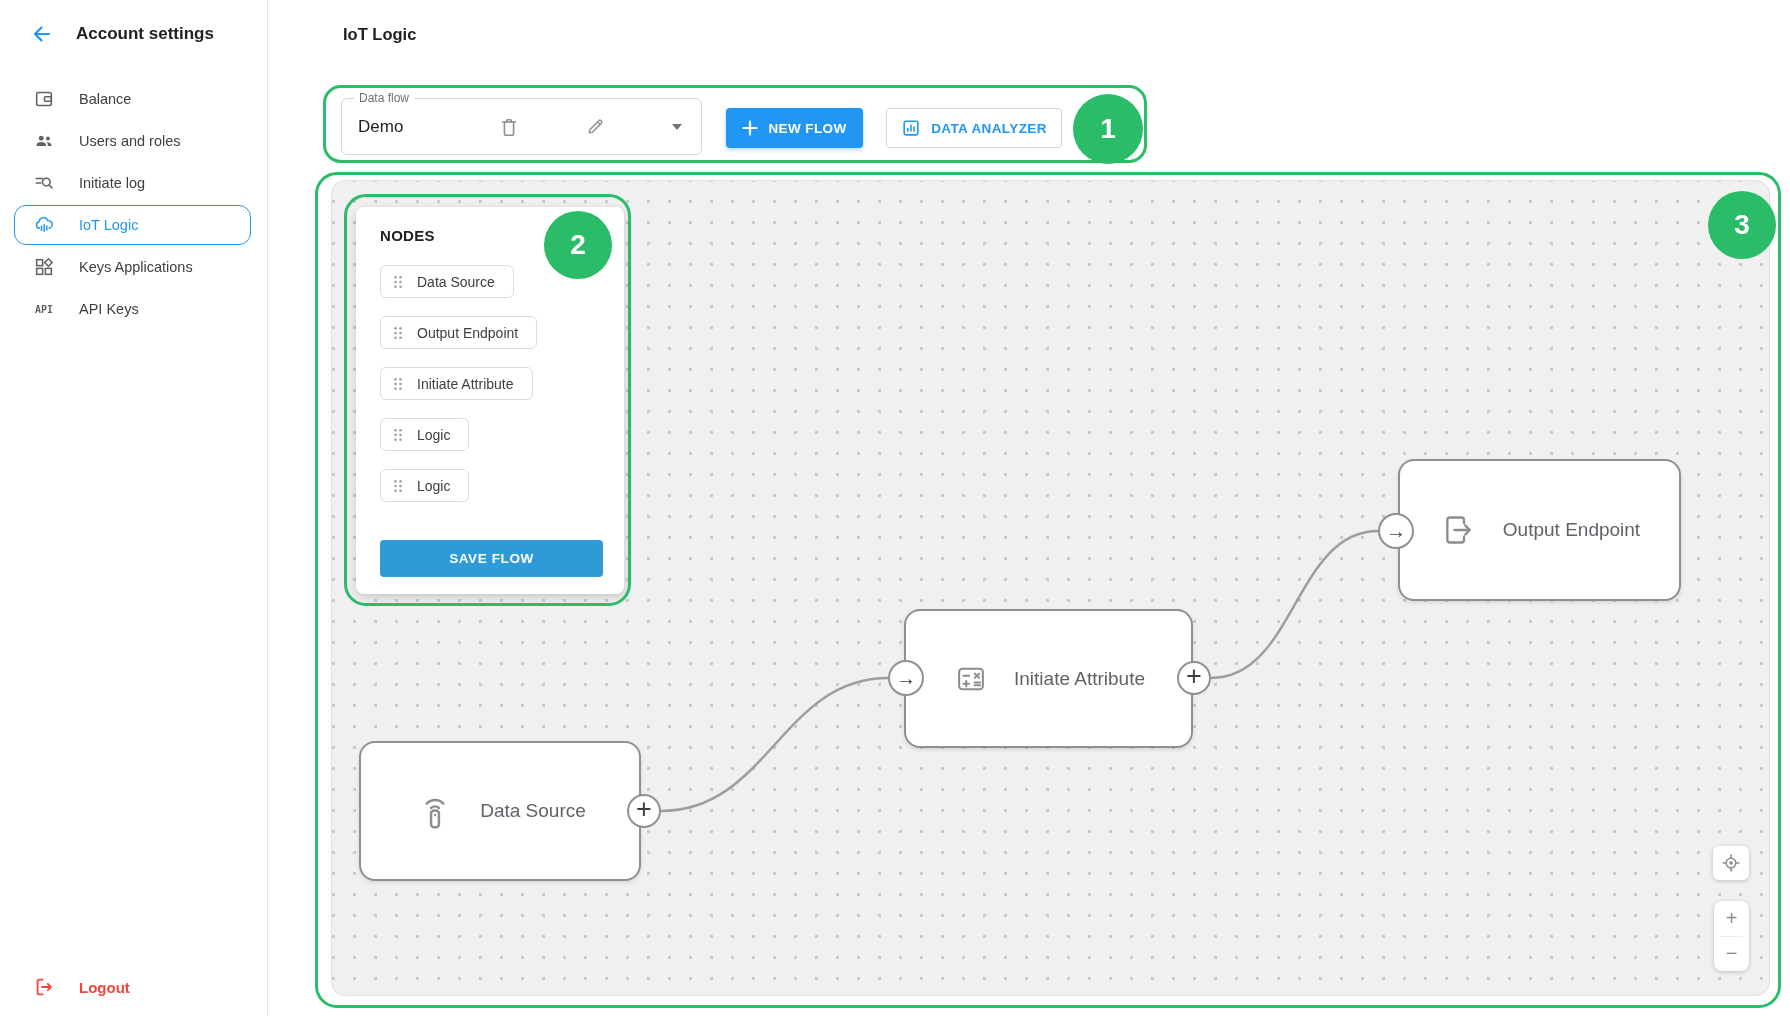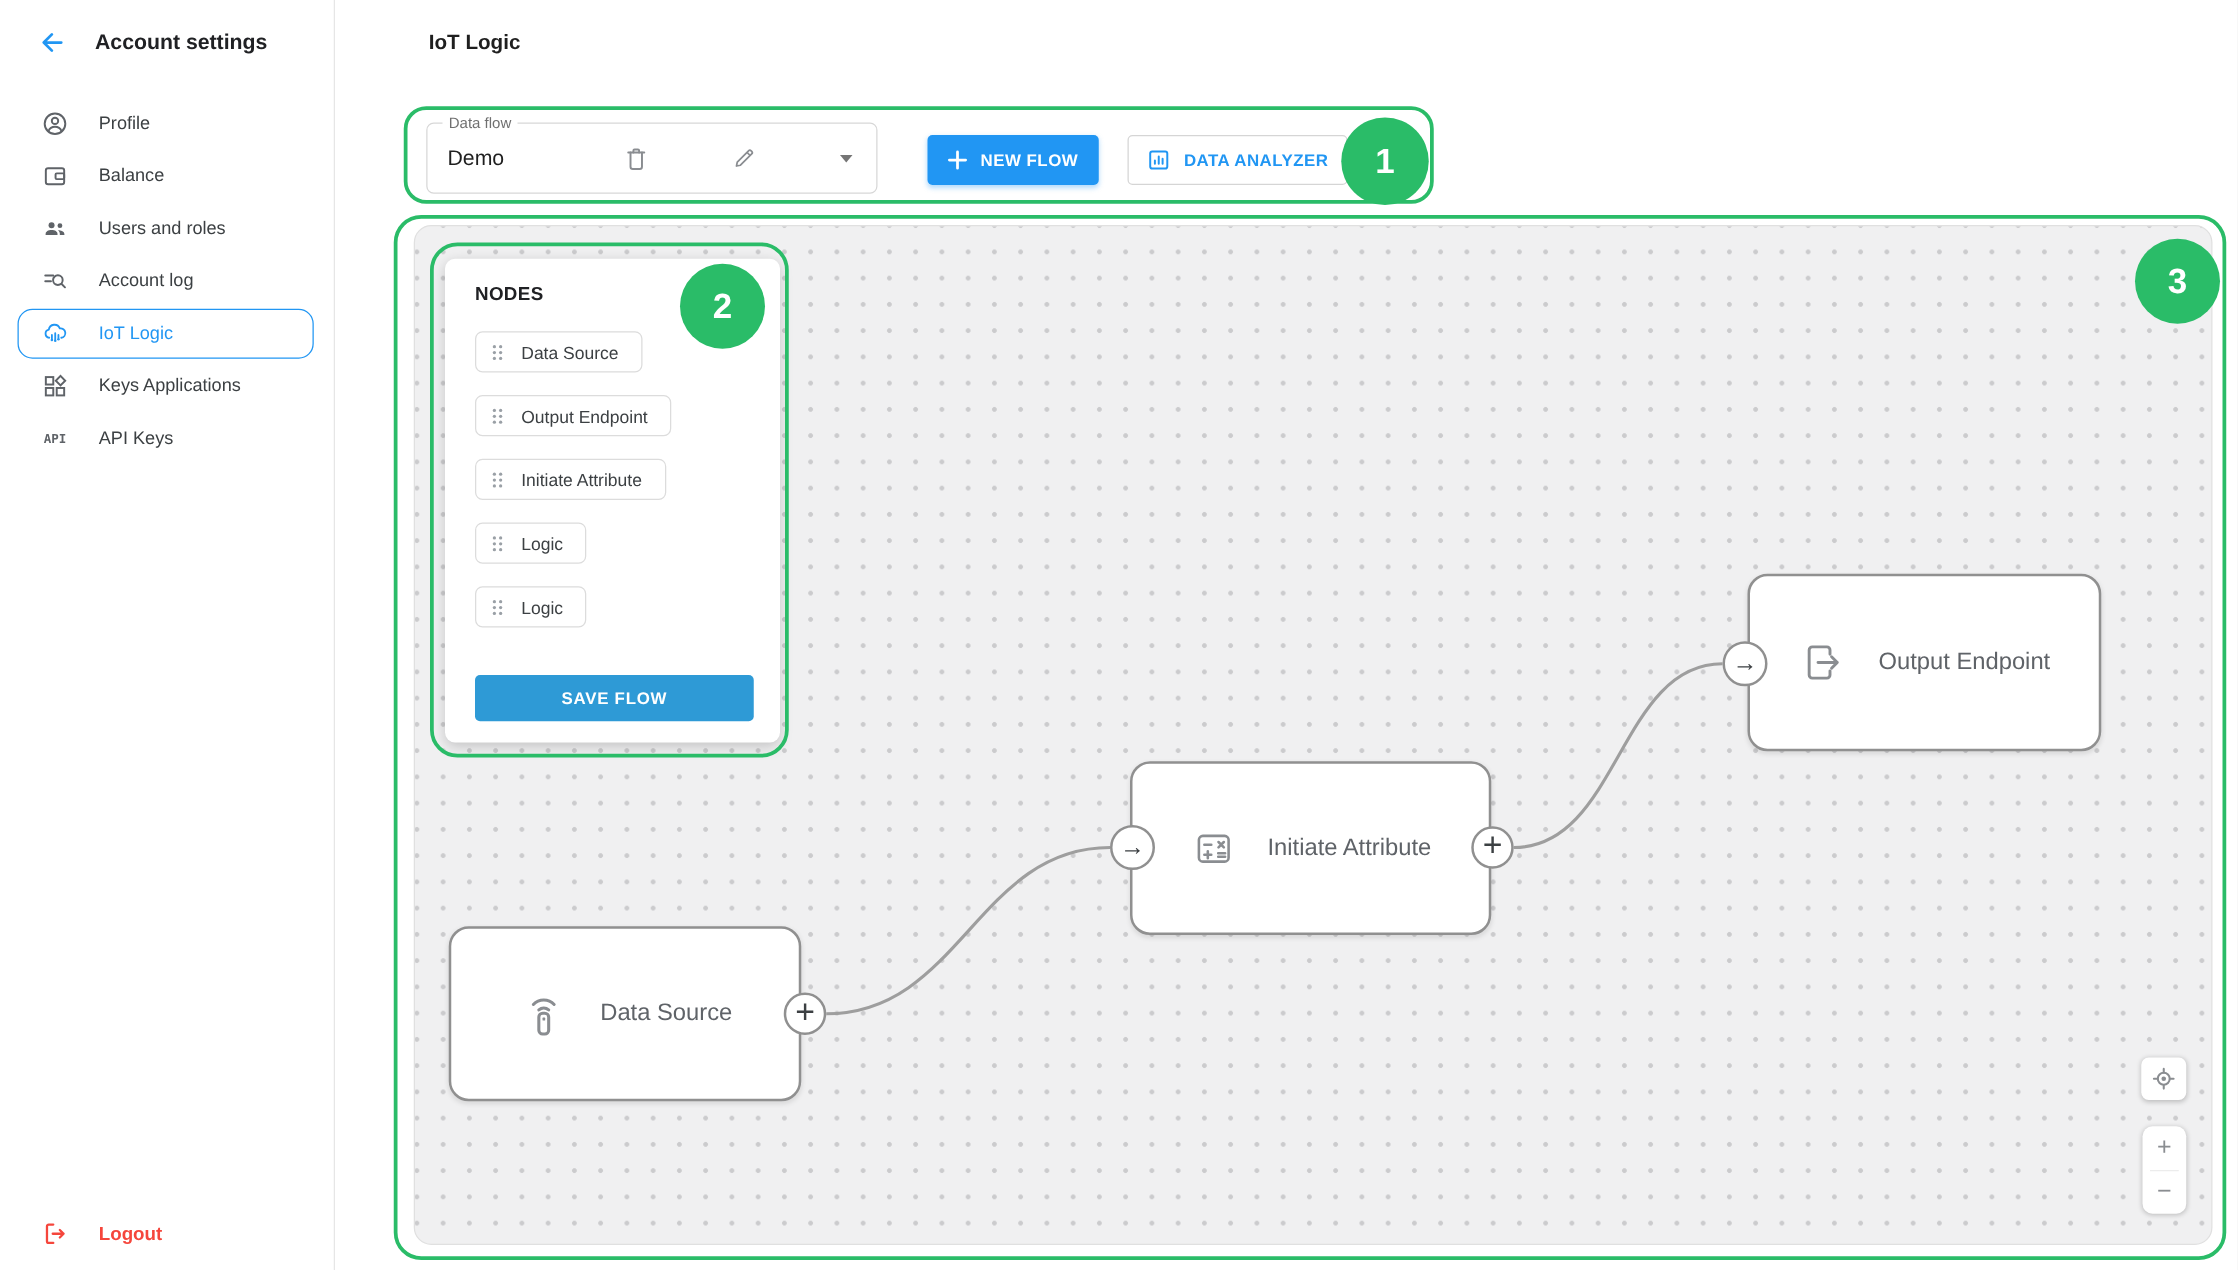--- a/index.html
+++ b/index.html
@@ -39,21 +39,21 @@
   
   .dataflow { position:absolute; left:341px; top:98px; width:361px; height:57px; border:1px solid #d7d7d7; border-radius:6px; background:#fff; display:flex; align-items:center; cursor:pointer;gap:40px; }
   .df-legend { position:absolute; top:-8px; left:12px; background:#fff; padding:0 5px; font-size:12px; color:#707070; }
   .df-value { margin-left:16px; font-size:17px; color:#1f1f1f; flex:1; }
   .df-ico { width:24px; height:24px; color:#8a8d91; display:flex; align-items:center; justify-content:center; cursor:pointer; flex:none; }
   .df-trash { margin-right:22px; }
   .df-pencil { margin-right:24px; }
   .df-caret { margin-right:18px; width:12px; }
   .caret-shape { width:0; height:0; border-left:5.5px solid transparent; border-right:5.5px solid transparent; border-top:6px solid #757575; }
 
-  .btn { position:absolute; top:108px; height:40px; border-radius:4px; display:flex; align-items:center; justify-content:center; font-size:13.5px; font-weight:700; letter-spacing:.4px; cursor:pointer;margin-left:16px; }
+  .btn { position:absolute; top:108px; height:40px; border-radius:4px; display:flex; align-items:center; justify-content:center; font-size:13.5px; font-weight:700; letter-spacing:.4px; cursor:pointer; }
   .btn-new { left:726px; width:137px; background:#2196f3; color:#fff; box-shadow:0 2px 4px rgba(33,150,243,.35); gap:10px; }
   .btn-analyzer { left:886px; width:176px; background:#fff; border:1px solid #d5d5d5; color:#2196f3; gap:10px; }
   .btn .bico { display:flex; align-items:center; }
 
   
   .canvas { position:absolute; left:331px; top:180px; width:1439px; height:816px; border:1px solid #e0e0e0; border-radius:14px;
     background-color:#f0f0f1;
     background-image:radial-gradient(circle, #cbcbcd 1.7px, transparent 1.9px);
     background-size:21px 21px; background-position:12px 10px; overflow:hidden; }
   .edges { position:absolute; left:0; top:0; pointer-events:none; }
@@ -107,30 +107,20 @@
           <path d="M19 12 H5 M11.5 5.5 L5 12 l6.5 6.5"></path>
         </svg>
     </div>
     <div class="sb-title">Account settings</div>
   </div>
 
   <div class="sb-nav">
     <div class="s-item">
       <span class="ico">
         <svg width="22" height="22" viewBox="0 0 24 24" fill="none" stroke="currentColor" stroke-width="1.7">
-            <circle cx="12" cy="12" r="9"></circle>
-            <circle cx="12" cy="9.5" r="2.8"></circle>
-            <path d="M6.3 18.4 c1-2.5 3.1-3.7 5.7-3.7 s4.7 1.2 5.7 3.7" stroke-linecap="round"></path>
-          </svg>
-      </span>
-      <span class="lbl">Profile</span>
-    </div>
-    <div class="s-item">
-      <span class="ico">
-        <svg width="22" height="22" viewBox="0 0 24 24" fill="none" stroke="currentColor" stroke-width="1.7">
             <rect x="4" y="5" width="16" height="14" rx="2"></rect>
             <rect x="12.5" y="9.5" width="7.5" height="5" rx="1"></rect>
           </svg>
       </span>
       <span class="lbl">Balance</span>
     </div>
     <div class="s-item">
       <span class="ico">
         <svg width="22" height="22" viewBox="0 0 24 24" fill="currentColor">
             <circle cx="9" cy="9" r="2.6"></circle>
@@ -142,21 +132,21 @@
       <span class="lbl">Users and roles</span>
     </div>
     <div class="s-item">
       <span class="ico">
         <svg width="22" height="22" viewBox="0 0 24 24" fill="none" stroke="currentColor" stroke-width="1.7" stroke-linecap="round">
             <path d="M3.5 7 h7 M3.5 12 h5"></path>
             <circle cx="14.5" cy="11" r="4.2"></circle>
             <path d="M17.6 14.2 L20.7 17.3"></path>
           </svg>
       </span>
-      <span class="lbl">Account log</span>
+      <span class="lbl">Initiate log</span>
     </div>
     <div class="s-item active">
       <span class="ico">
         <svg width="22" height="22" viewBox="0 0 24 24" fill="none" stroke="currentColor" stroke-width="1.6" stroke-linecap="round" stroke-linejoin="round">
             <path d="M7 15.5 a3.6 3.6 0 0 1 -.4 -7.1 A5 5 0 0 1 16.2 7.3 A3.8 3.8 0 0 1 17.5 15.5"></path>
             <path d="M9.3 13 v3.2 M12.2 11.5 v5.5 M15 13 v2.6"></path>
             <circle cx="9.3" cy="17.4" r="1.1" fill="currentColor" stroke="none"></circle>
             <circle cx="12.2" cy="18.2" r="1.1" fill="currentColor" stroke="none"></circle>
             <circle cx="15" cy="16.8" r="1.1" fill="currentColor" stroke="none"></circle>
           </svg>

